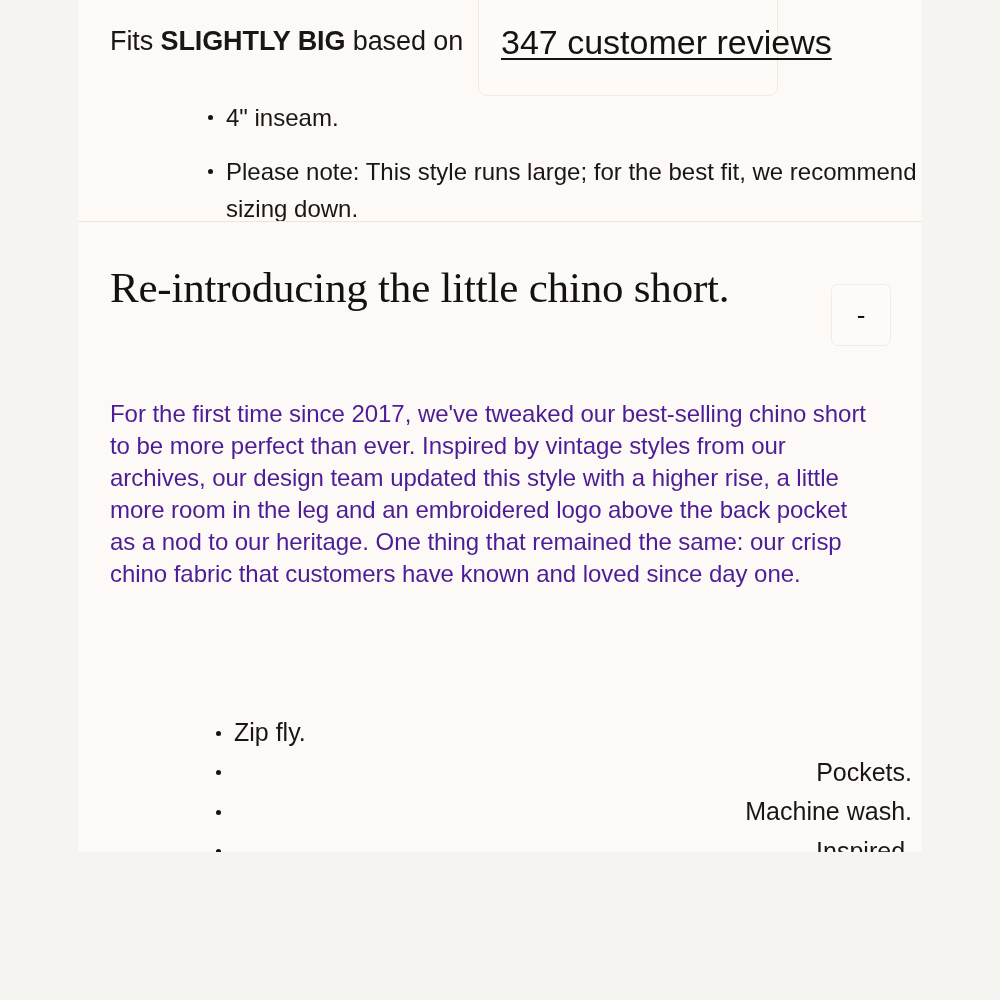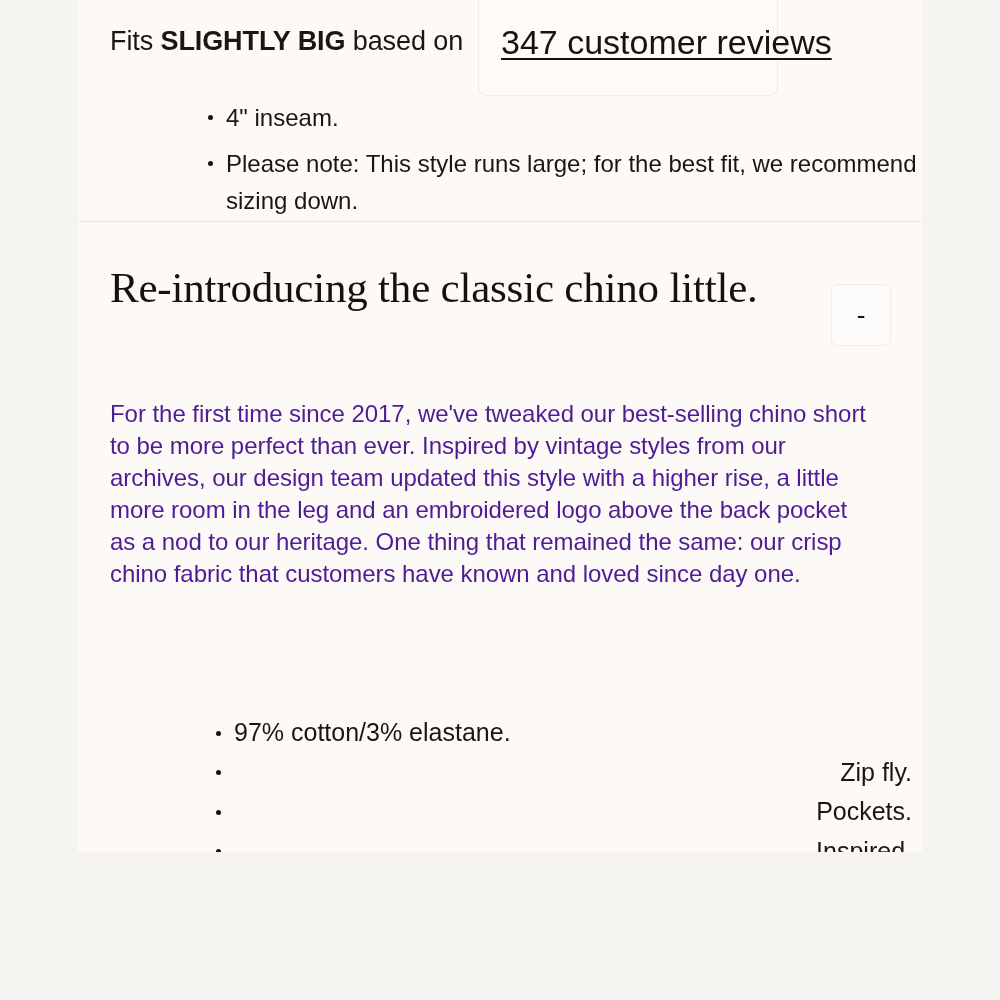--- a/index.html
+++ b/index.html
@@ -92,21 +92,21 @@
 
   .fit-bullets {
     position: absolute;
     left: 126px;
     top: 100px;
     width: 772px;
     font-size: 24px;
     line-height: 1.52;
     color: #1a1613;
   }
-  .fit-bullets li + li { margin-top: 10px; }
+  .fit-bullets li + li { margin-top: 18px; }
 
   
   .divider {
     position: absolute;
     left: 0;
     top: 221px;
     width: 844px;
     height: 1px;
     background: #ece5e0;
   }
@@ -209,30 +209,30 @@
       <li>Please note: This style runs large; for the best fit, we recommend sizing down.</li>
     </ul>
 
   </section>
 
   <div class="divider"></div>
 
   <section class="desc-section">
 
     <div class="desc-head-row">
-      <h2 class="desc-title">Re-introducing the classic chino little.</h2>
+      <h2 class="desc-title">Re-introducing the little chino short.</h2>
       <button class="collapse-btn">-</button>
     </div>
 
     <p class="desc-body">For the first time since 2017, we've tweaked our best-selling chino short to be more perfect than ever. Inspired by vintage styles from our archives, our design team updated this style with a higher rise, a little more room in the leg and an embroidered logo above the back pocket as a nod to our heritage. One thing that remained the same: our crisp chino fabric that customers have known and loved since day one.</p>
 
     <ul class="bullets spec-bullets">
-      <li>97% cotton/3% elastane.</li>
       <li>Zip fly.</li>
       <li>Pockets.</li>
+      <li>Machine wash.</li>
       <li>Inspired.</li>
       <li>Machine stores.</li>
       <li>Item CI577.</li>
     </ul>
 
   </section>
 
 </div>
 
 <div class="scrollbar-track">

